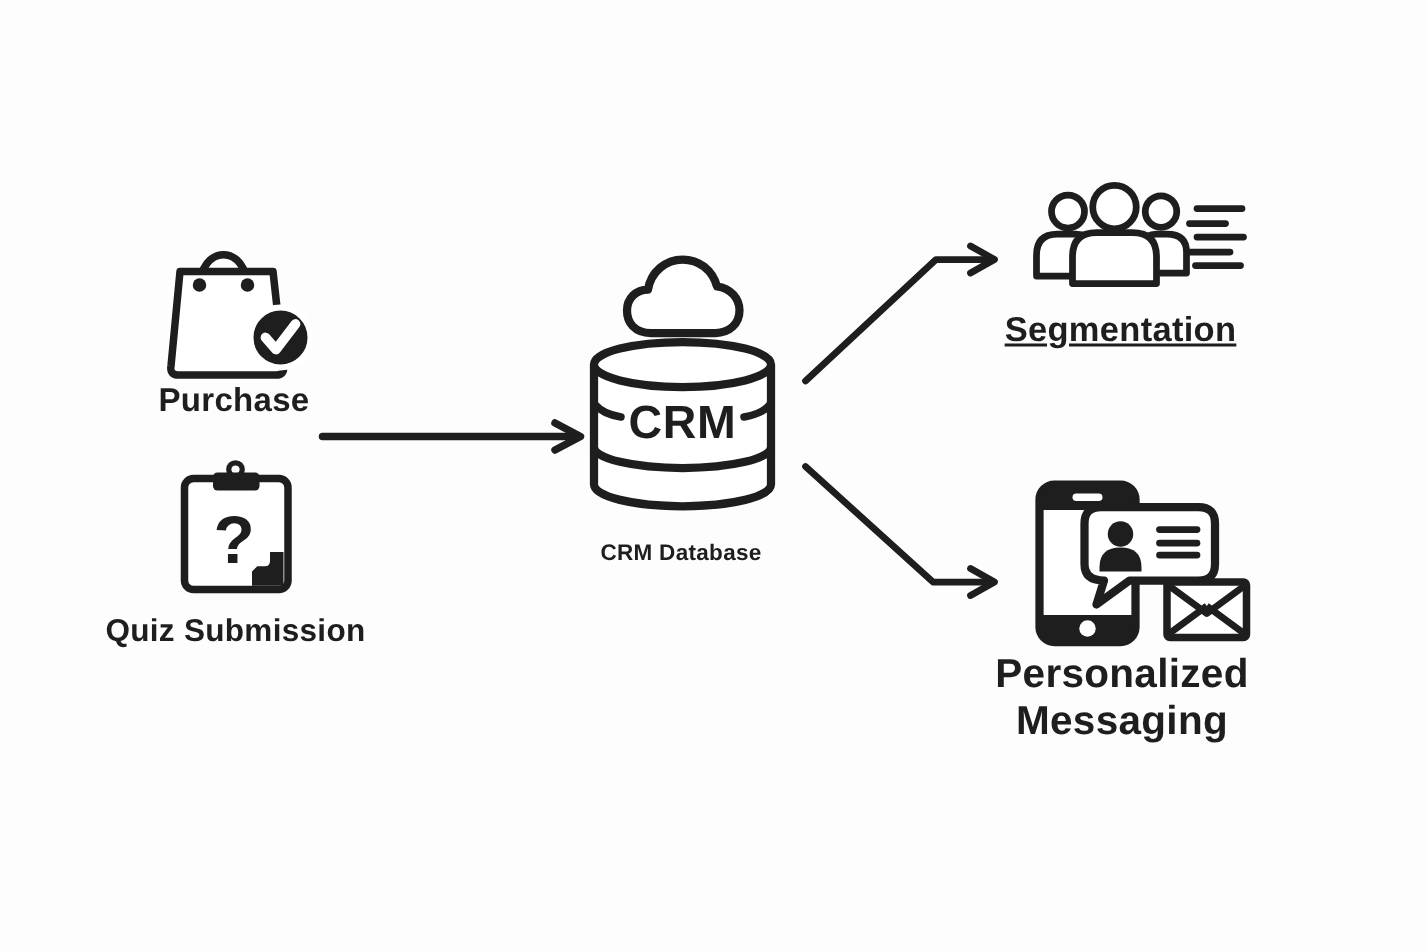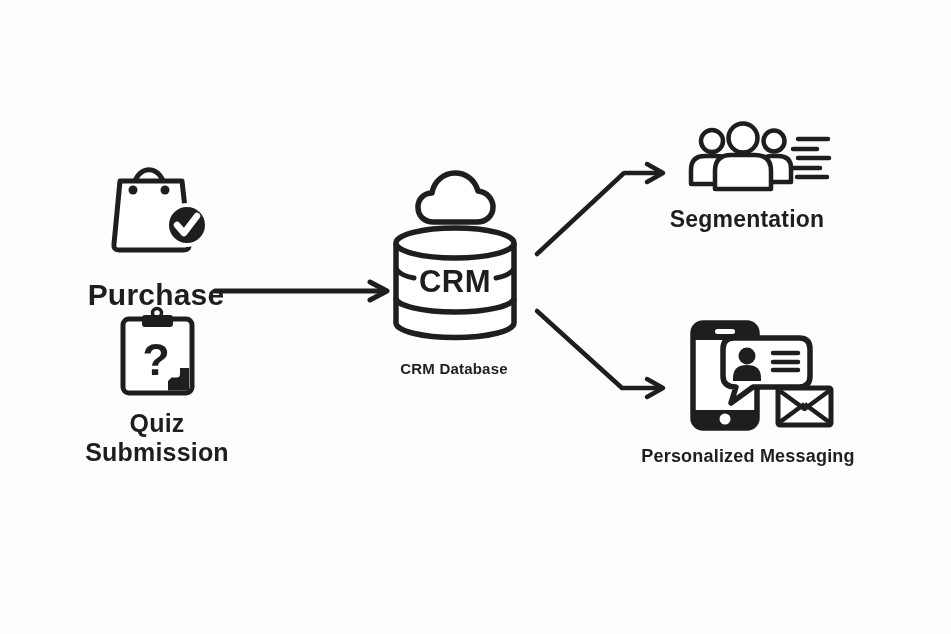--- a/index.html
+++ b/index.html
@@ -1,26 +1,26 @@
 <!DOCTYPE html>
 <html style="--ink: #1e1e1e; --bg: #fdfdfd;"><head>
 <meta charset="utf-8">
 <style>
   * { margin:0; padding:0; box-sizing:border-box; }
   html,body { width:951px; height:634px; }
   body { background: var(--bg, #fdfdfd); font-family: "Liberation Sans", sans-serif; }
   .canvas { position:relative; width:951px; height:634px; overflow:hidden; background: var(--bg,#fdfdfd); color: var(--ink,#1e1e1e); }
   .abs { position:absolute; }
   .label { position:absolute; text-align:center; font-weight:600; color: var(--ink,#1e1e1e); letter-spacing:.2px; line-height:1.15; }
-  .lbl-purchase   { left:86px;  top:254px; width:140px; font-size:30px;margin-top:24px; }
-  .lbl-quiz       { left:57px;  top:409px; width:200px; font-size:25px; }
+  .lbl-purchase   { left:86px;  top:254px; width:140px; font-size:22px; }
+  .lbl-quiz       { left:57px;  top:409px; width:200px; font-size:21px; }
   .lbl-flow       { left:206px; top:262px; width:180px; font-size:20px; }
   .lbl-crm        { left:354px; top:360px; width:200px; font-size:15px; }
-  .lbl-seg        { left:647px; top:206px; width:200px; font-size:23px; }
-  .lbl-msg        { left:598px; top:446px; width:300px; font-size:18px; }
+  .lbl-seg        { left:647px; top:206px; width:200px; font-size:23px;text-decoration:underline; }
+  .lbl-msg        { left:598px; top:434px; width:300px; font-size:27px; }
   svg { display:block; overflow:visible; }
 </style>
 </head>
 <body>
 
 <div class="canvas">
 
   <svg class="abs" style="left:0;top:0" width="951" height="634" viewBox="0 0 951 634">
     <g fill="none" stroke="currentColor" stroke-linecap="round" stroke-linejoin="round">
       <g stroke-width="5">

